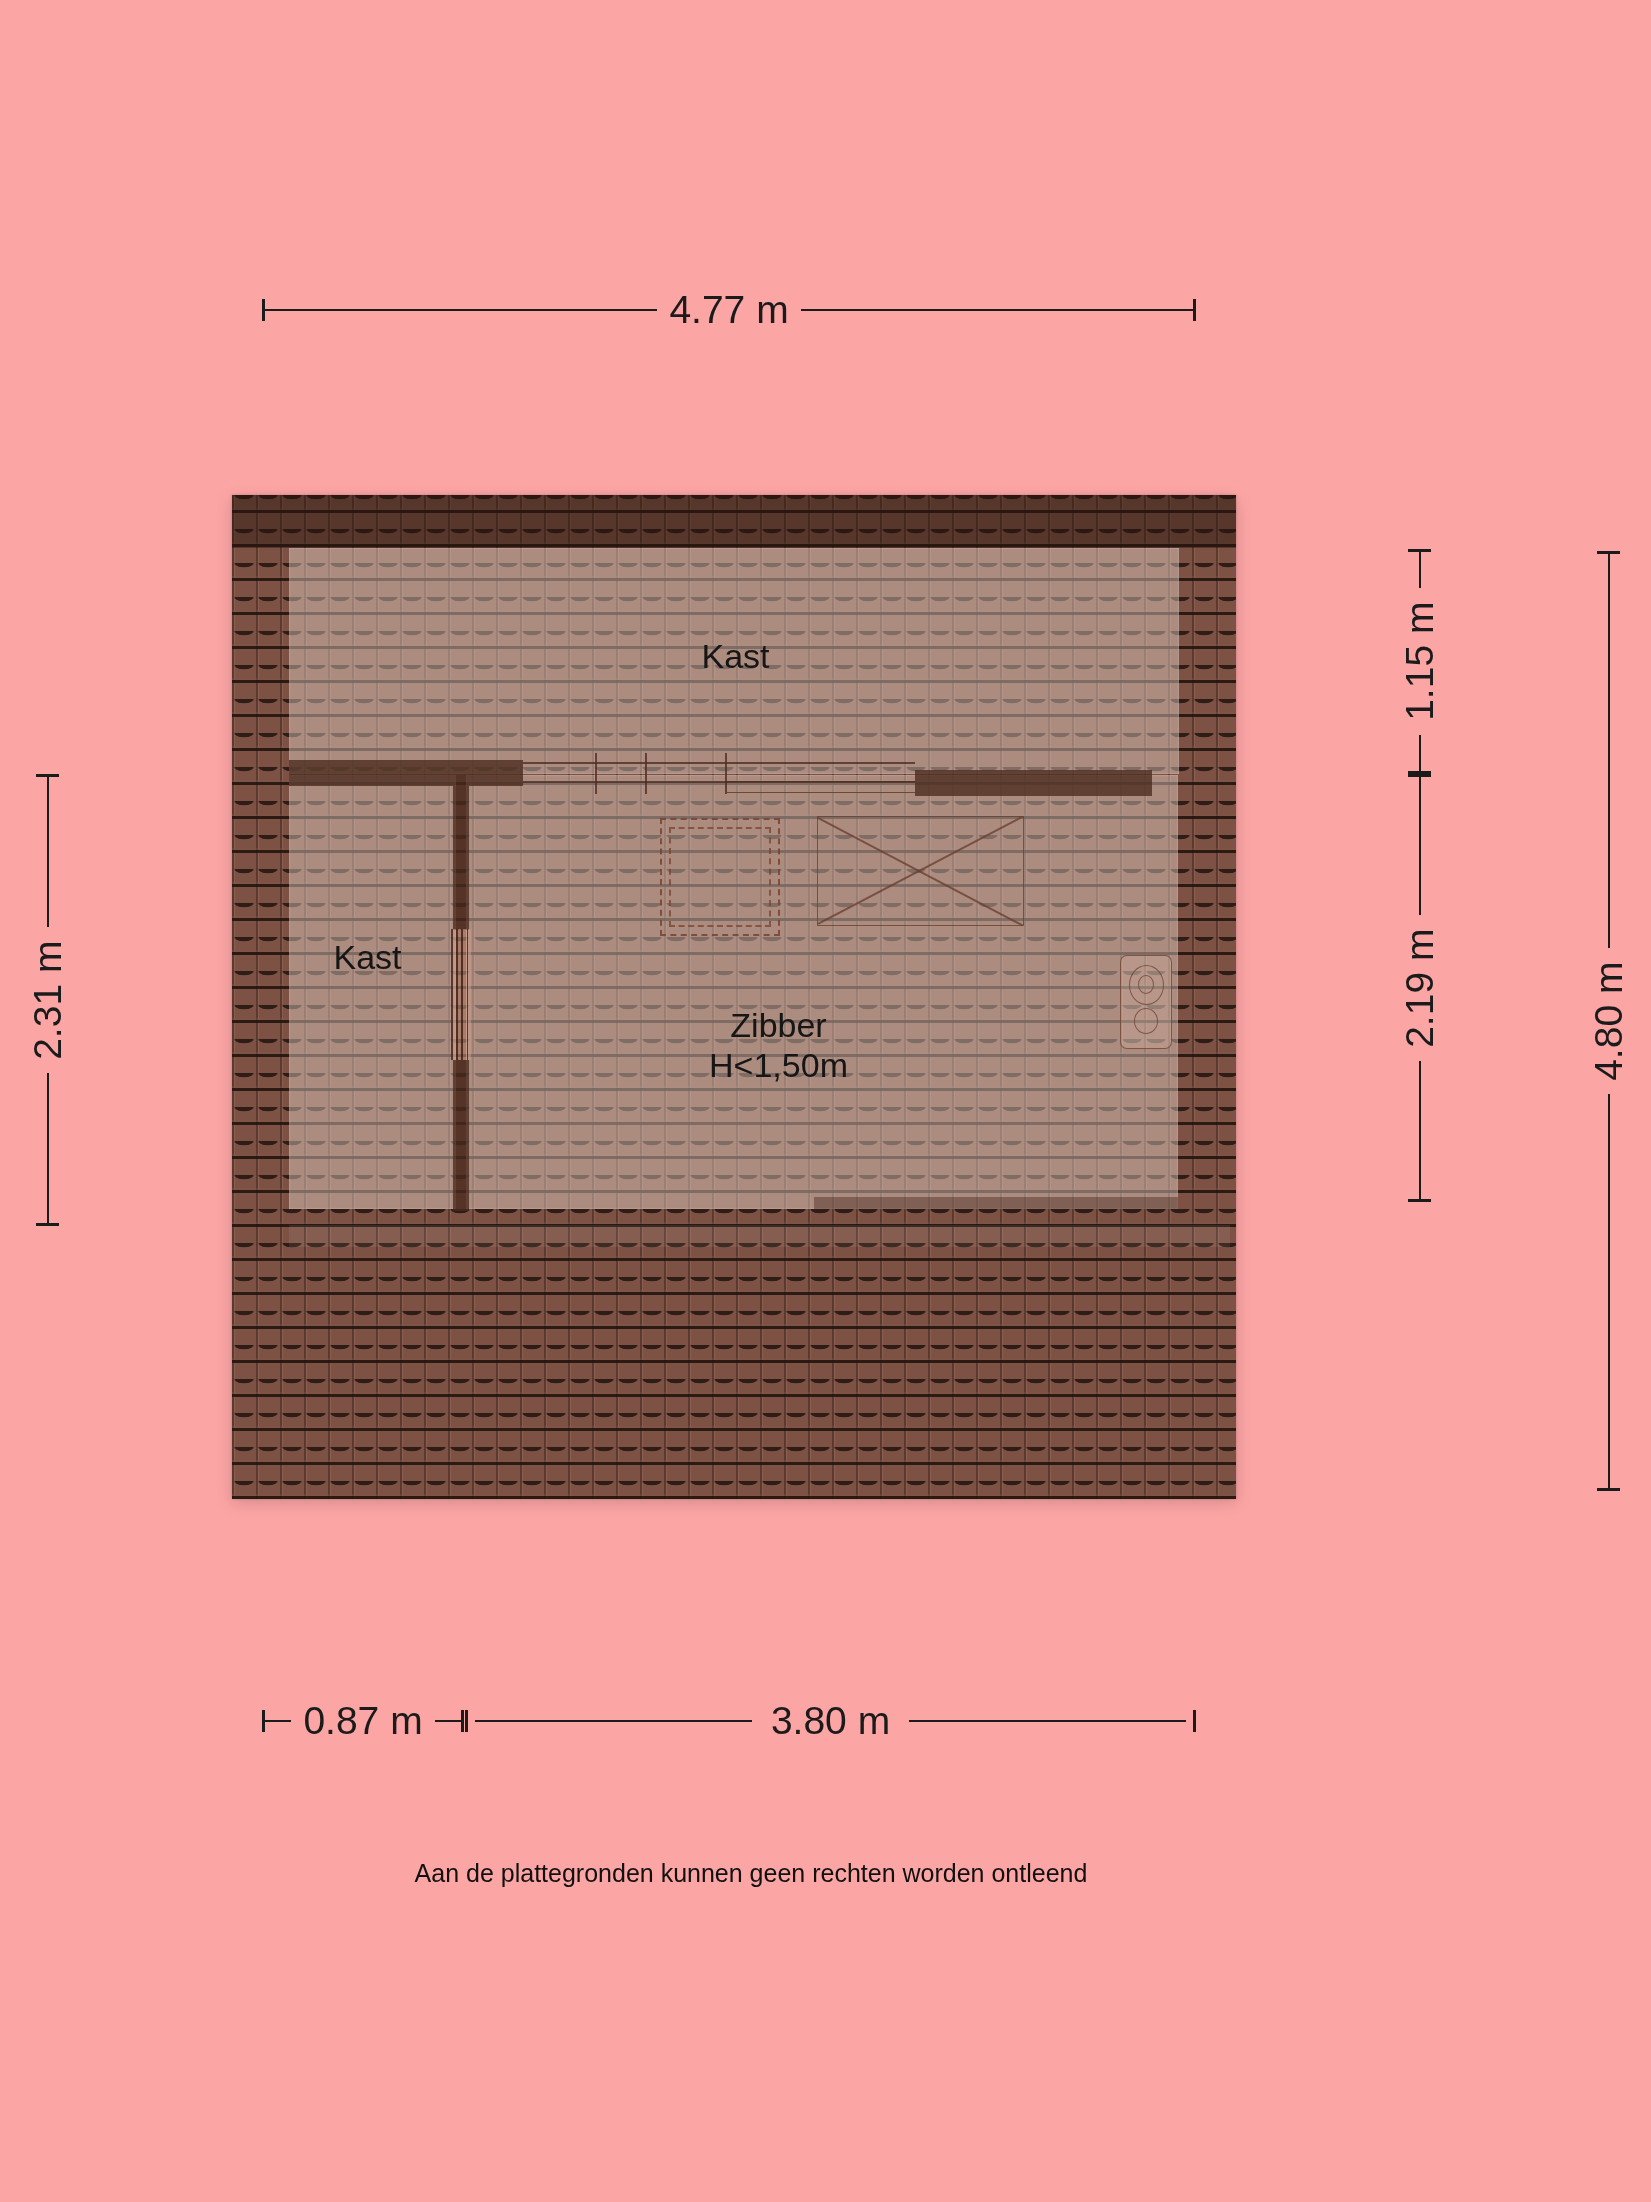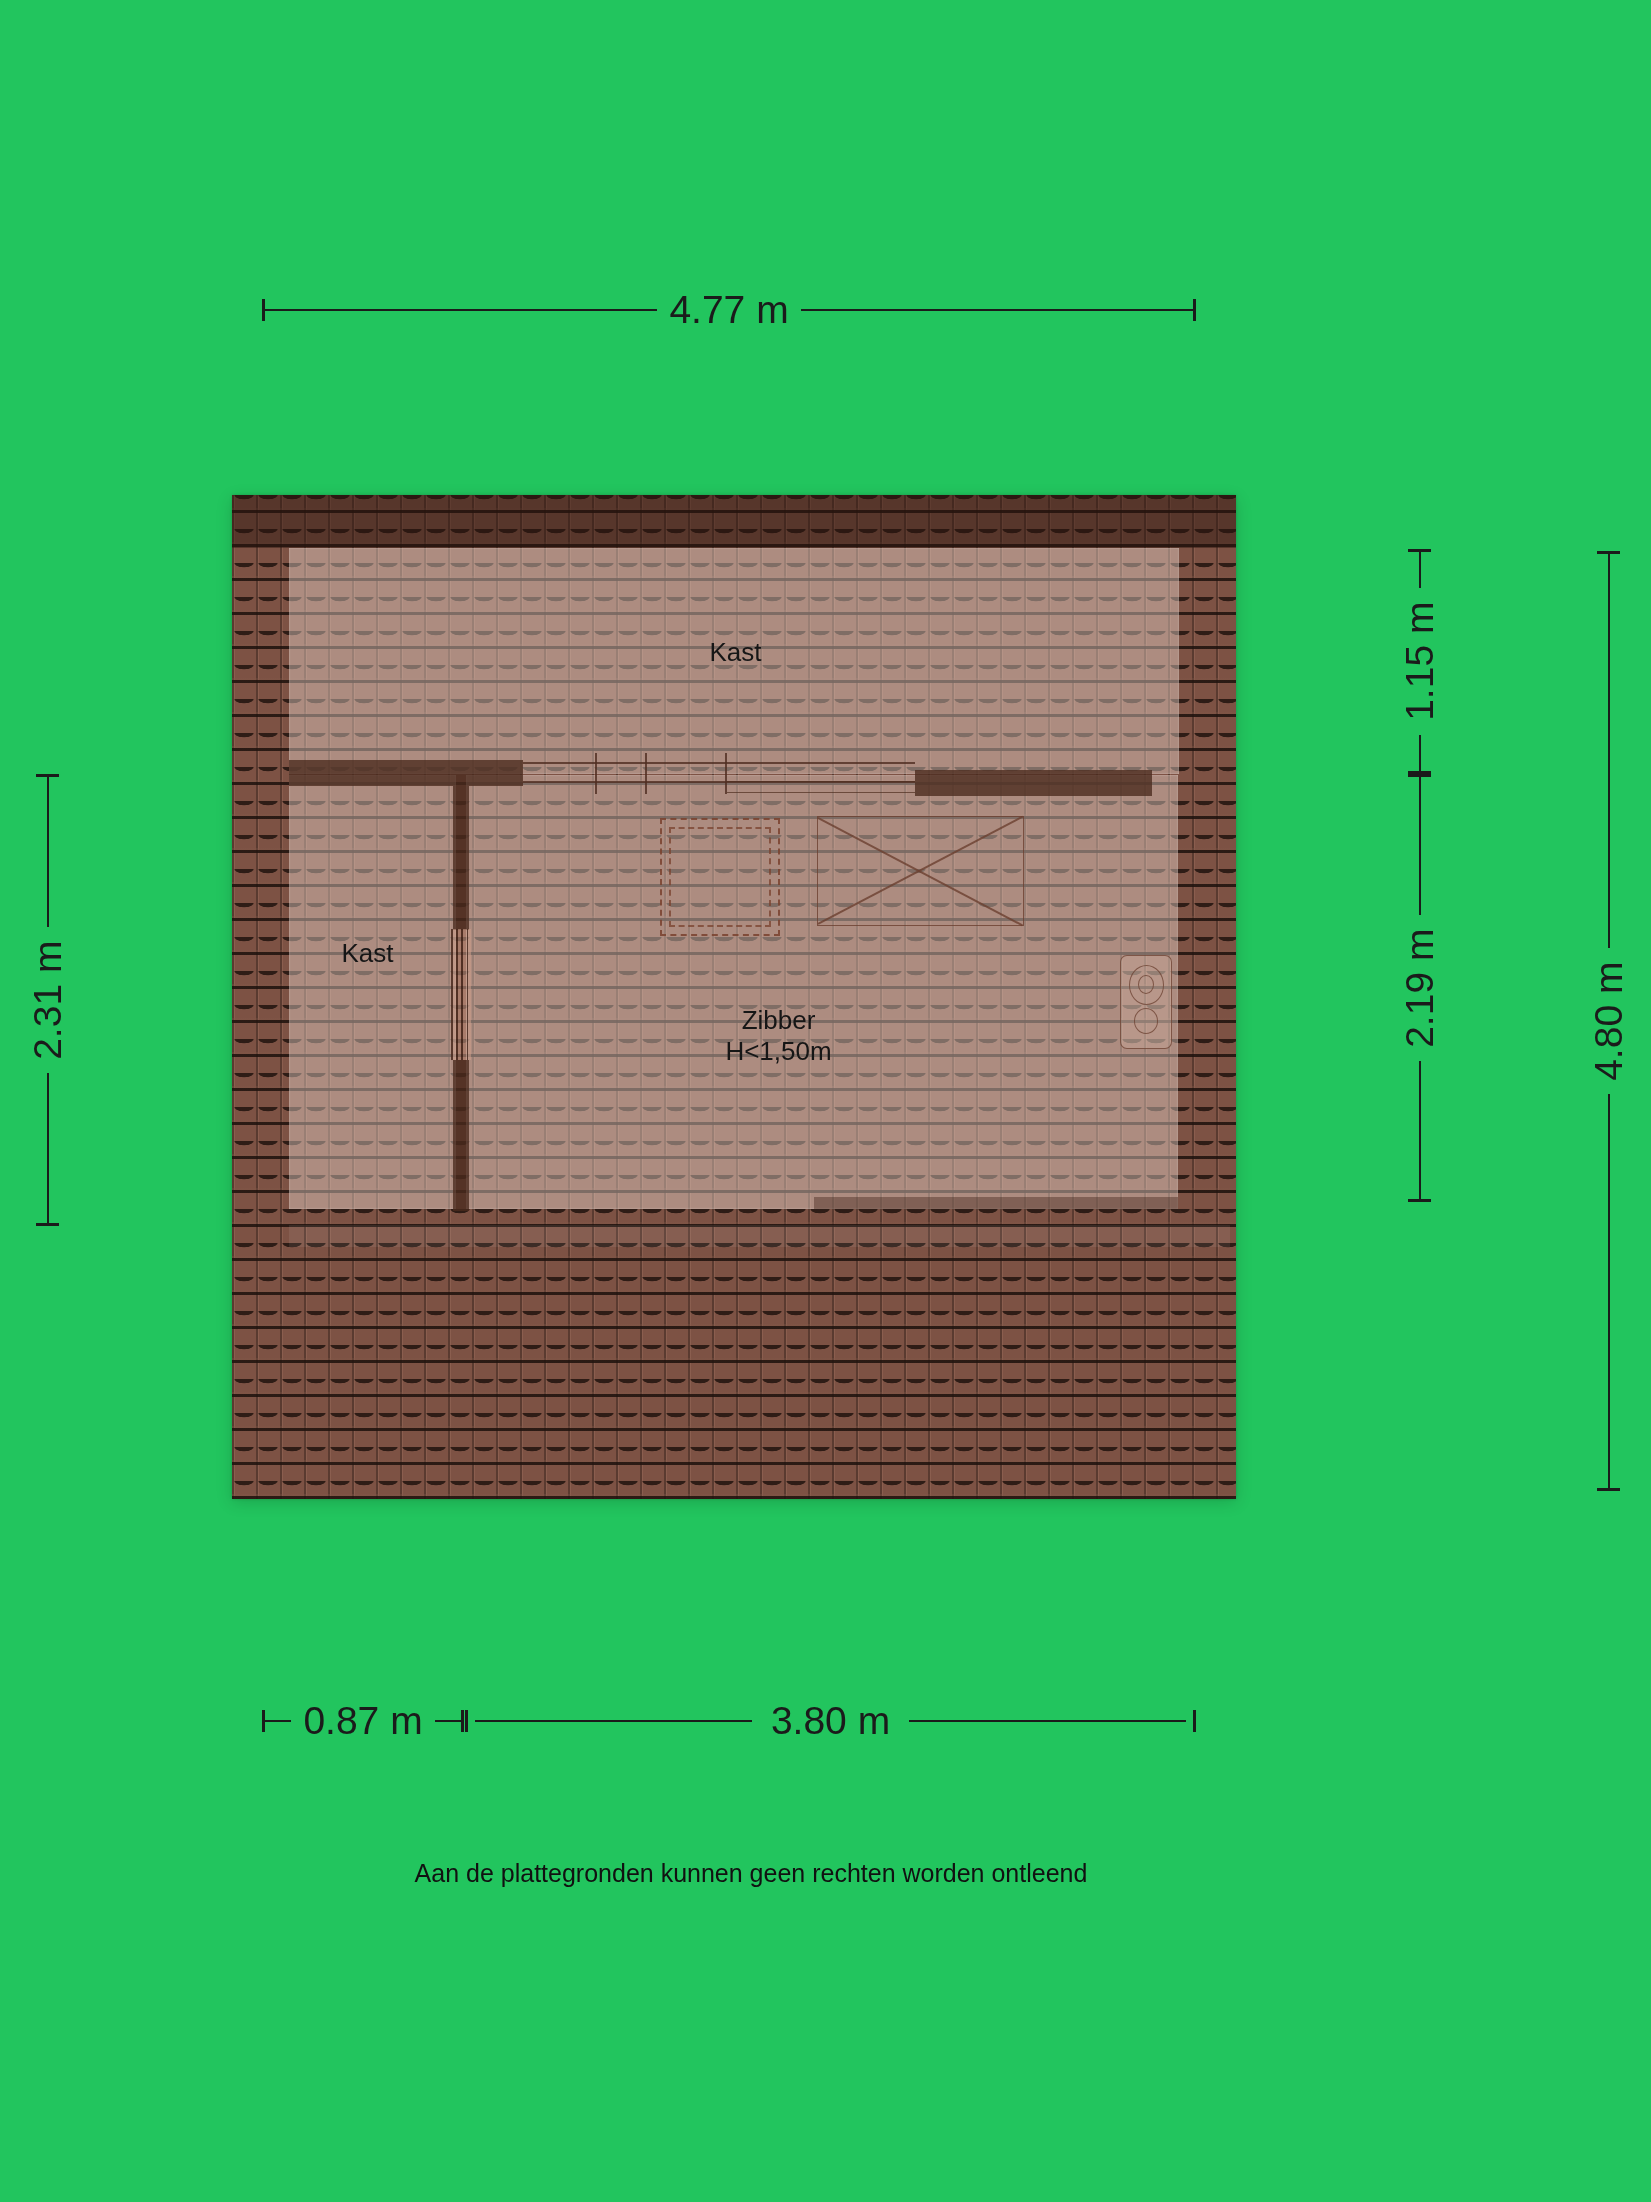--- a/index.html
+++ b/index.html
@@ -1,17 +1,17 @@
 <!DOCTYPE html>
 <html style="--tile-base: #7d5244; --room-light: rgba(240,222,212,0.42); --ridge-shade: rgba(43,20,13,0.45); --wall: rgba(74,42,30,0.78); --line-brown: #6b4030; --dim-color: #1b1b1b;font-size:13.8px"><head>
 <meta charset="utf-8">
 <style>
   html,body{margin:0;padding:0;background:#fff;}
   .canvas{
-    position:relative;width:1652px;height:2203px;background:#22c55e;overflow:hidden;
+    position:relative;width:1652px;height:2203px;background:#fca5a5;overflow:hidden;
     font-family:"Liberation Sans", sans-serif;color:#1b1b1b;
   }
   
   .plan{
     position:absolute;left:232px;top:495px;width:1004px;height:1004px;
     background-color:var(--tile-base,#7d5244);
     background-image:
       radial-gradient(17px 7.7px at 12px 0px, rgba(32,19,14,.85) 0 52%, rgba(32,19,14,0) 60%),
       repeating-linear-gradient(0deg, rgba(32,19,14,.88) 0 3.4px, rgba(130,88,72,.30) 3.4px 5.2px, rgba(0,0,0,0) 5.2px 34px),
       repeating-linear-gradient(90deg, rgba(25,15,11,.35) 0 1.7px, rgba(200,150,128,.18) 1.7px 3.4px, rgba(0,0,0,0) 3.4px 24px);
@@ -42,21 +42,21 @@
   .rwin{left:585px;top:321px;width:205px;height:108px;border:1.7px solid rgba(107,64,48,.8);}
   .rw-d{position:absolute;left:0;width:231px;height:1.7px;background:rgba(107,64,48,.8);transform-origin:0 50%;}
   .rw-d.d1{top:0;transform:rotate(27.7deg);}
   .rw-d.d2{top:106px;transform:rotate(-27.7deg);}
   .vent{left:888px;top:460px;width:50px;height:92px;border:1.7px solid rgba(107,64,48,.75);border-radius:6.9px;
     background:rgba(225,190,175,.22);display:flex;flex-direction:column;align-items:center;}
   .vent .c1{width:33px;height:38px;margin-top:8.6px;border:1.7px solid rgba(107,64,48,.75);border-radius:50%;display:flex;align-items:center;justify-content:center;}
   .vent .c1 .dot{width:13.8px;height:17px;border:1.7px solid rgba(107,64,48,.75);border-radius:50%;}
   .vent .c2{width:22.4px;height:24px;margin-top:3.4px;border:1.7px solid rgba(107,64,48,.75);border-radius:50%;}
   
-  .plabel{position:absolute;font-size:26px;color:#161616;text-align:center;white-space:nowrap;}
+  .plabel{position:absolute;font-size:34px;color:#161616;text-align:center;white-space:nowrap;}
   .lab-kast-top{left:654px;top:637px;width:163px;}
   .lab-kast-left{left:286px;top:938px;width:163px;}
   .lab-zolder{left:602px;top:1005px;width:353px;line-height:1.18;}
   
   .dim{position:absolute;display:flex;align-items:center;font-size:39px;color:#1b1b1b;}
   .dim .ln{flex:1 1 0;border-top:2.6px solid #1b1b1b;height:0;}
   .dim .tick{flex:0 0 auto;width:2.6px;height:22.4px;background:#1b1b1b;}
   .dim .lbl{flex:0 0 auto;padding:0 12px;white-space:nowrap;}
   .dim.v{flex-direction:column;}
   .dim.v .ln{border-top:none;border-left:2.6px solid #1b1b1b;width:0;}

